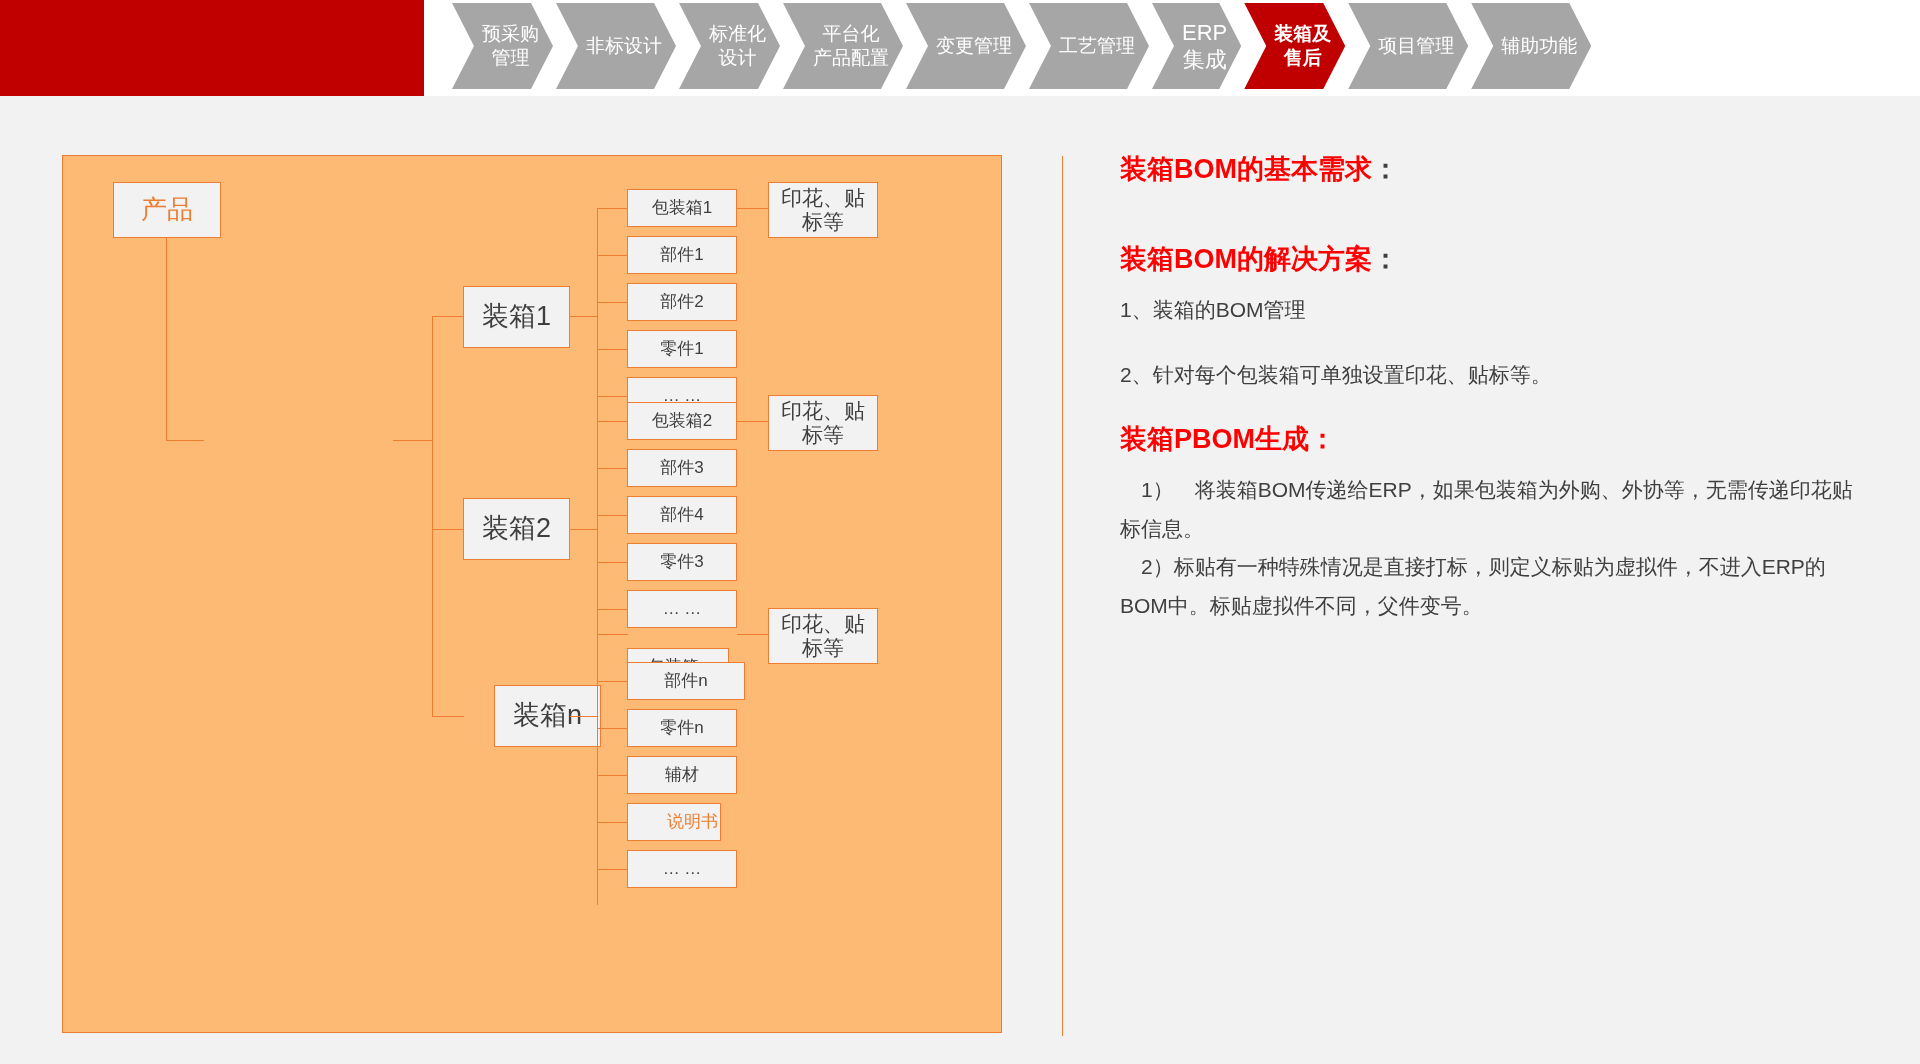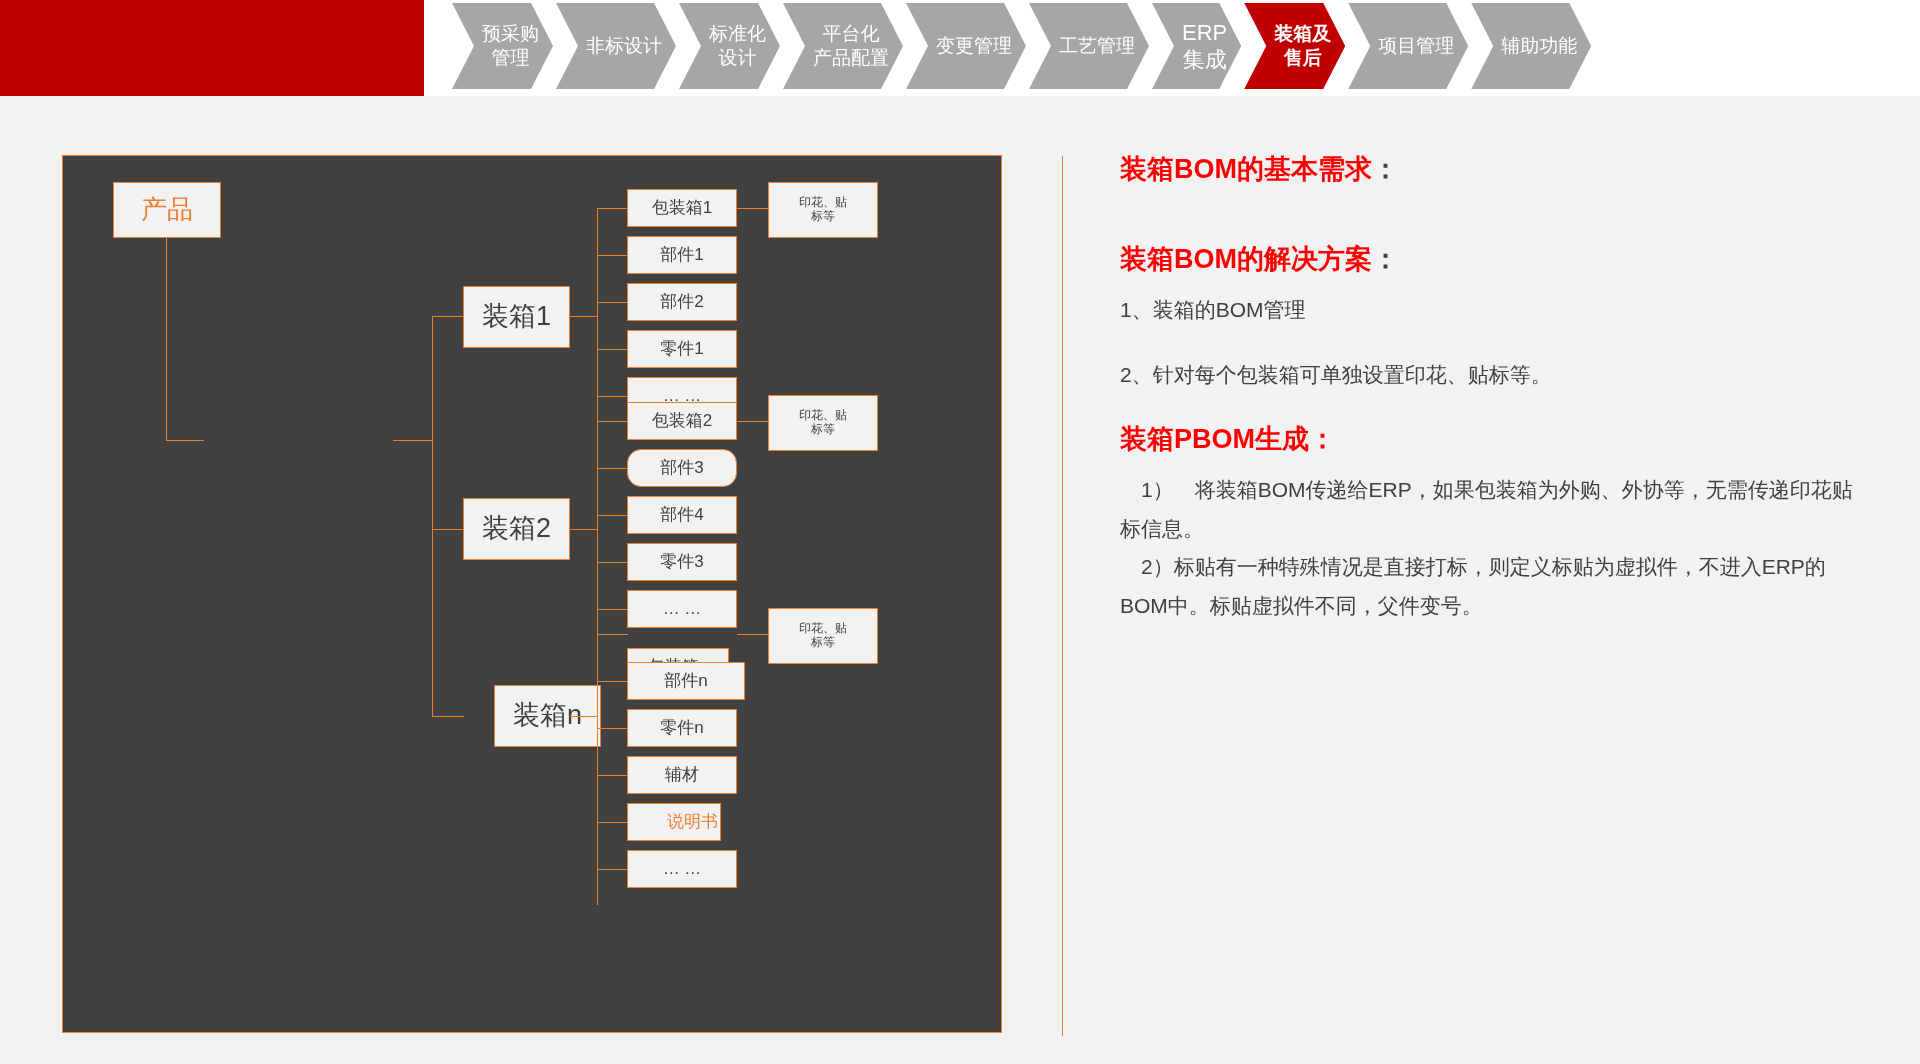--- a/index.html
+++ b/index.html
@@ -75,21 +75,21 @@
   }
 
   
   #diagram-panel {
     position: absolute;
     left: 62px;
     top: 59px;
     width: 940px;
     height: 878px;
     border: 1.5px solid #ed7d31;
-    background: #404040;
+    background: #fdba74;
     box-sizing: border-box;
   }
 
   
   #divider {
     position: absolute;
     left: 1062px;
     top: 60px;
     width: 1px;
     height: 880px;
@@ -107,21 +107,21 @@
     justify-content: center;
     text-align: center;
     color: #3f3f3f;
     font-family: "Liberation Serif", serif;
     line-height: 1.15;
   }
   .nbox.orange-text { color: #ed7d31; }
   .lvl1 { font-size: 26px; }
   .lvl2 { font-size: 26px; }
   .lvl3 { font-size: 17px; }
-  .lvl4 { font-size: 12px; white-space: pre-line; }
+  .lvl4 { font-size: 21px; white-space: pre-line; }
   .sans { font-family: "Liberation Sans", sans-serif; }
 
   
   .ln {
     position: absolute;
     background: #ed7d31;
   }
   .lnh { height: 1.4px; }
   .lnv { width: 1.4px; }
 
@@ -218,21 +218,21 @@
     <div class="ln lnh" style="left:507px; top:373px; width:28px;"></div>
     <div class="ln lnv" style="left:534px; top:265px; height:224px;"></div>
 
     <div class="ln lnh" style="left:534px; top:265px; width:31px;"></div>
     <div class="ln lnh" style="left:534px; top:312px; width:31px;"></div>
     <div class="ln lnh" style="left:534px; top:359px; width:31px;"></div>
     <div class="ln lnh" style="left:534px; top:406px; width:31px;"></div>
     <div class="ln lnh" style="left:534px; top:453px; width:31px;"></div>
 
     <div class="nbox lvl3 sans" style="left:564px; top:246px; width:110px; height:38px;">包装箱2</div>
-    <div class="nbox lvl3 sans" style="left:564px; top:293px; width:110px; height:38px;border-radius:14px;">部件3</div>
+    <div class="nbox lvl3 sans" style="left:564px; top:293px; width:110px; height:38px;">部件3</div>
     <div class="nbox lvl3 sans" style="left:564px; top:340px; width:110px; height:38px;">部件4</div>
     <div class="nbox lvl3 sans" style="left:564px; top:387px; width:110px; height:38px;">零件3</div>
     <div class="nbox lvl3 sans" style="left:564px; top:434px; width:110px; height:38px;">… …</div>
 
     <div class="ln lnh" style="left:674px; top:265px; width:32px;"></div>
     <div class="nbox lvl4" style="left:705px; top:239px; width:110px; height:56px;">印花、贴
 标等</div>
 
     <div class="ln lnh" style="left:369px; top:560px; width:32px;"></div>
     <div class="nbox lvl2 sans" style="left:400px; top:529px; width:107px; height:62px; font-size:27px;margin-left:31px;">装箱n</div>

